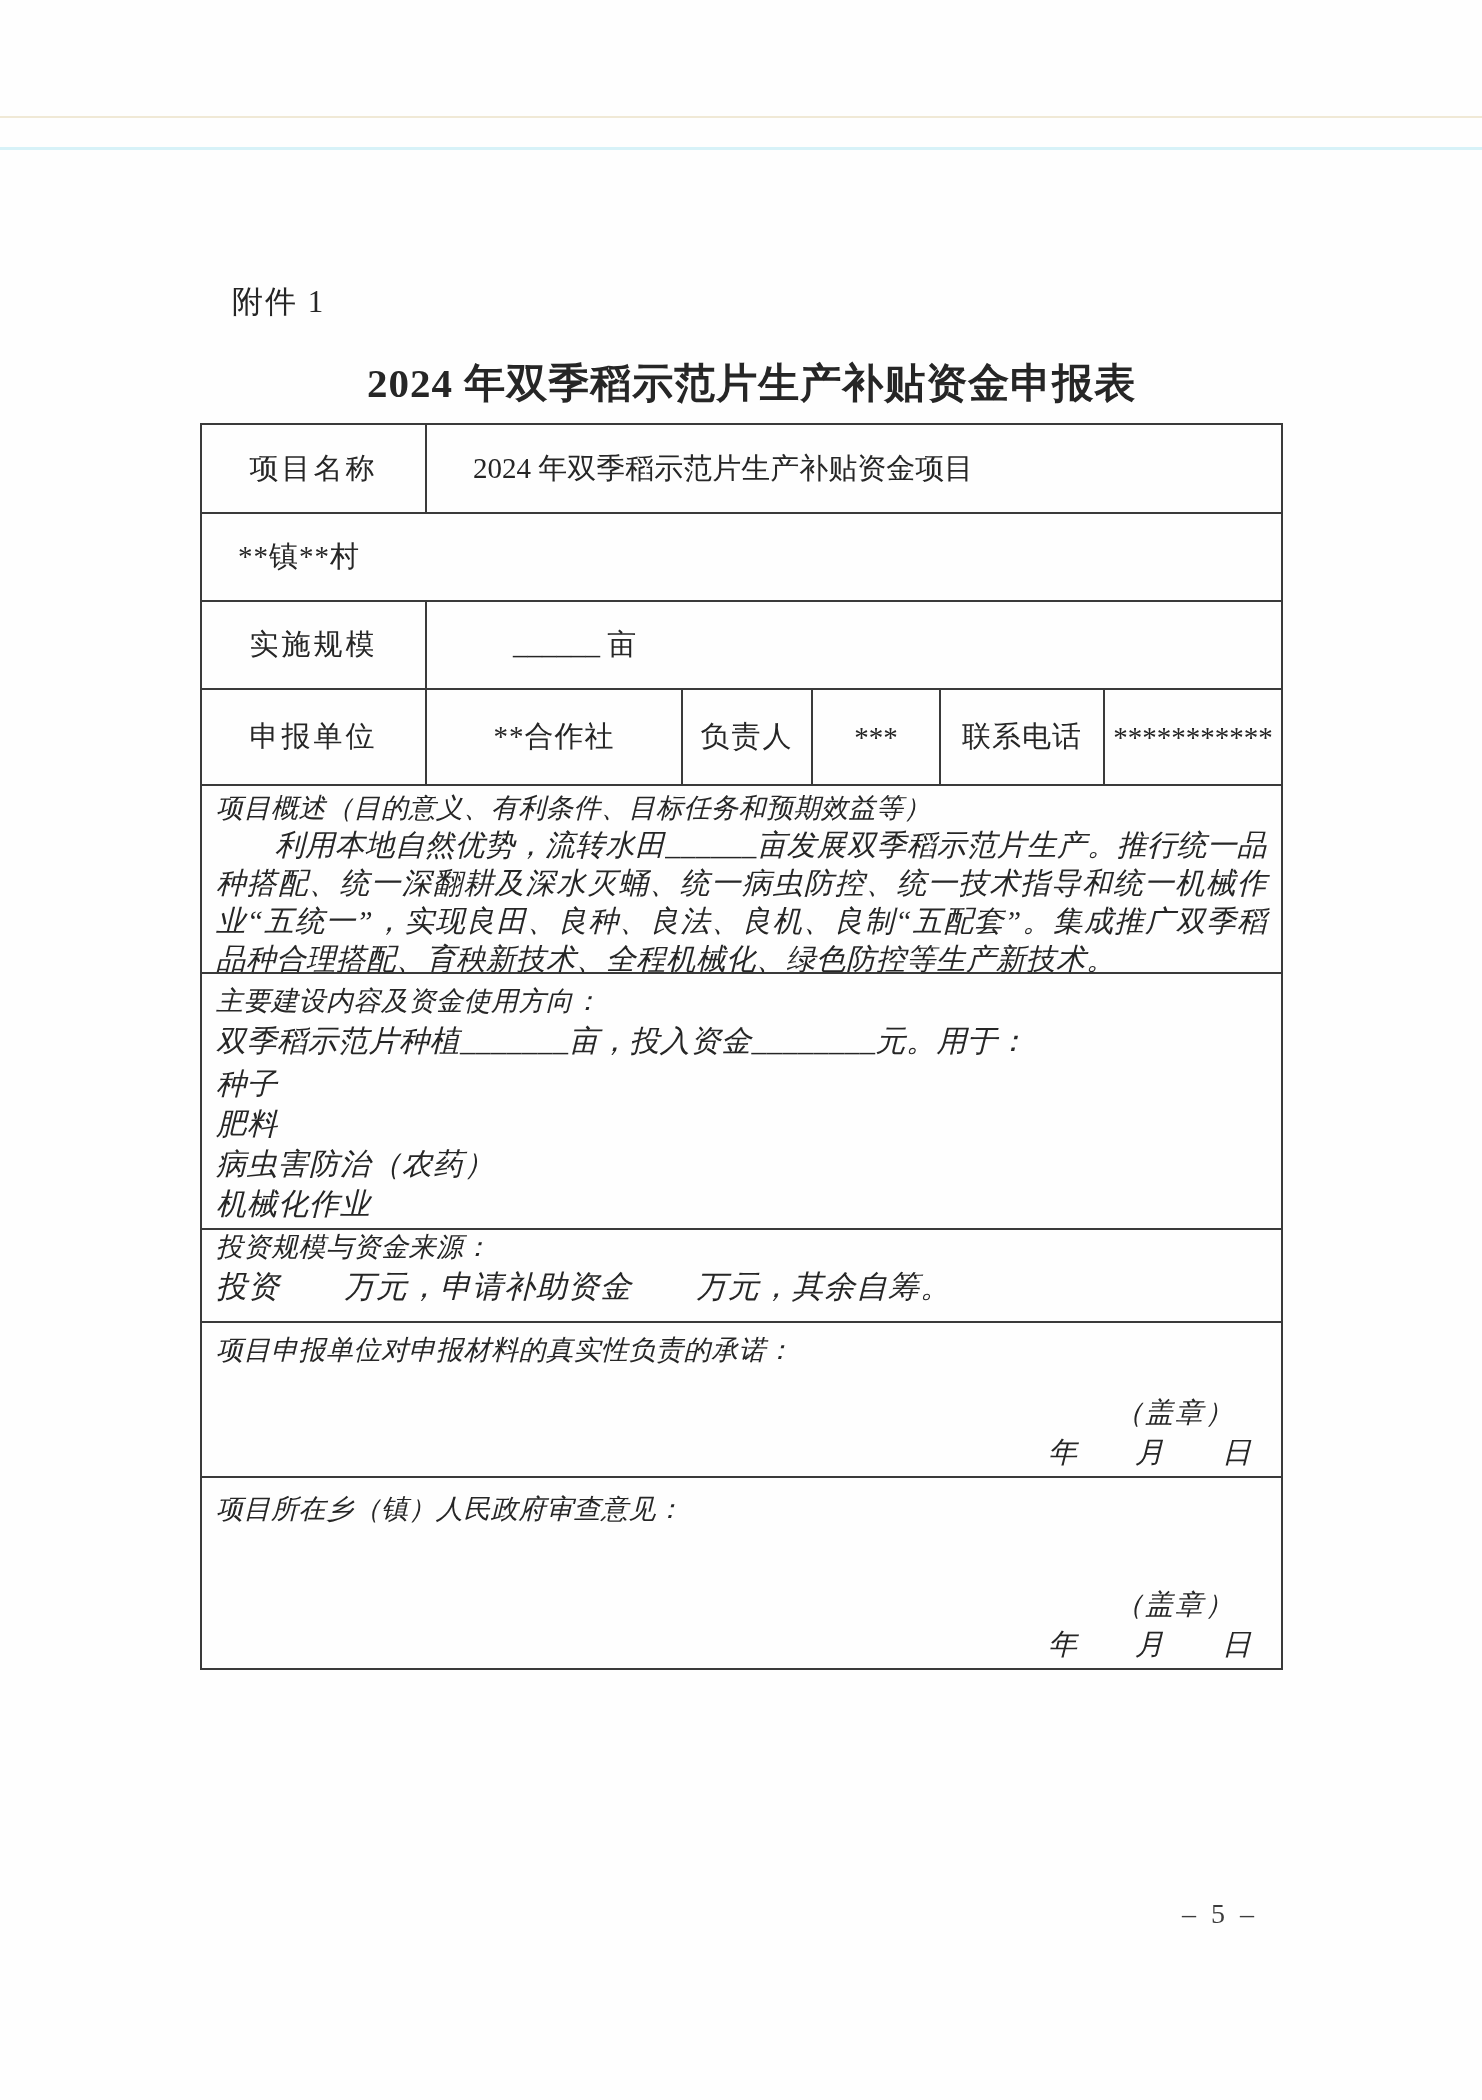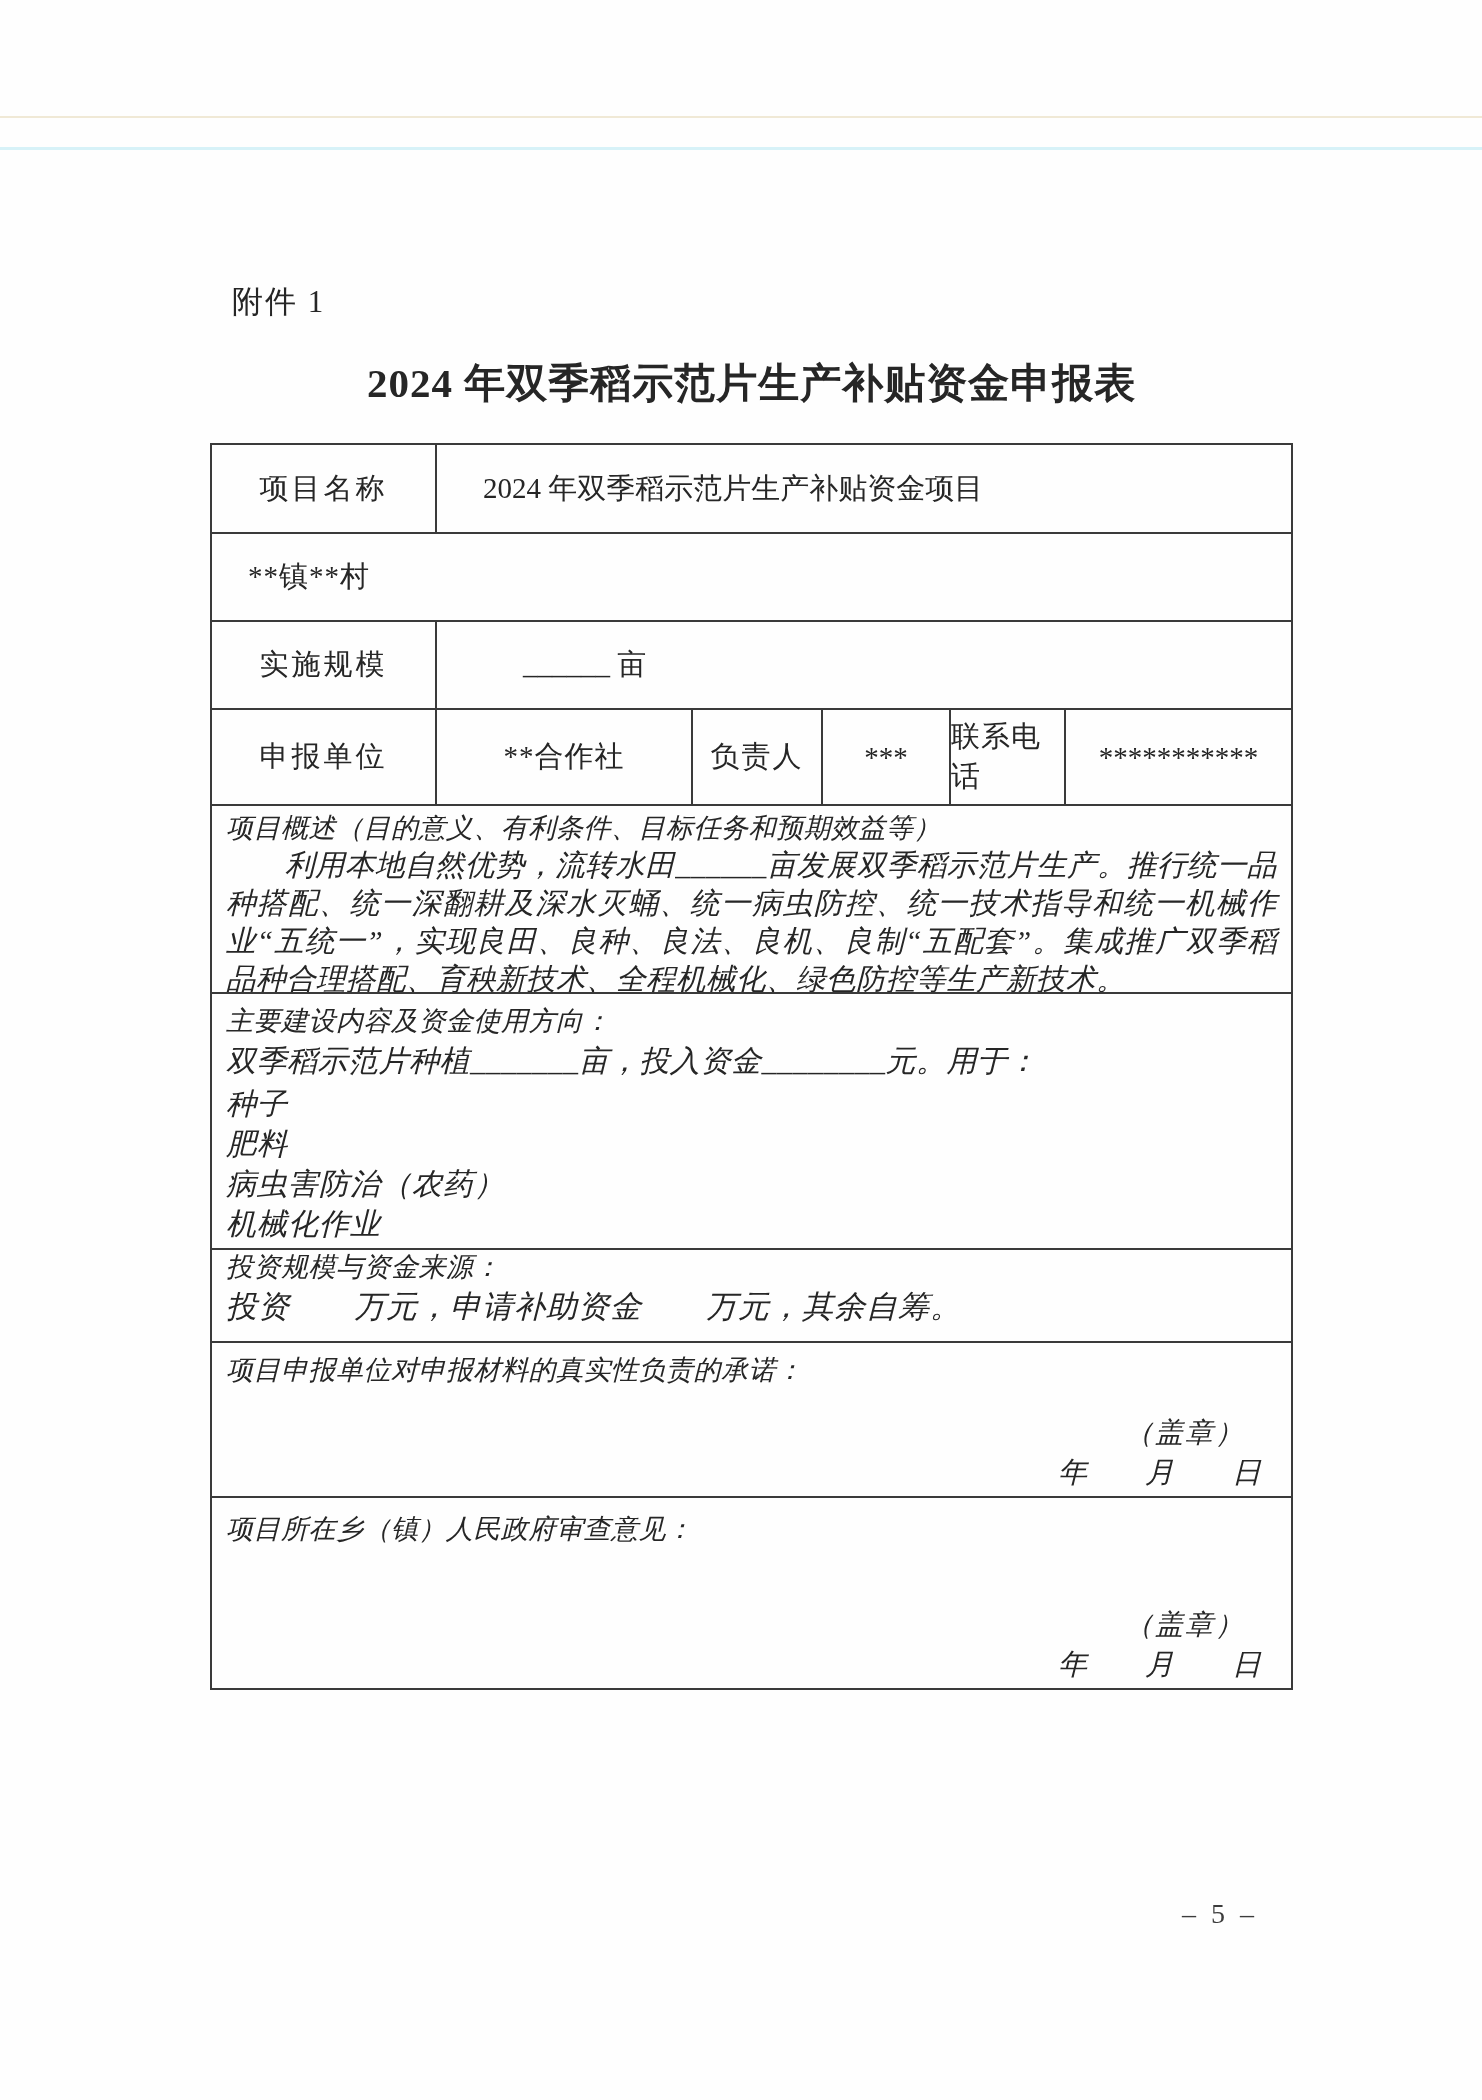--- a/index.html
+++ b/index.html
@@ -31,25 +31,24 @@
   .attachment{
     position:absolute;left:232px;top:281px;
     font-size:31px;letter-spacing:2px;
   }
   .doc-title{
     position:absolute;left:210px;top:356px;width:1083px;
     text-align:center;font-size:41px;font-weight:bold;letter-spacing:1px;
     white-space:nowrap;
   }
   .doc-table{
-    position:absolute;left:210px;top:423px;width:1083px;
+    position:absolute;left:200px;top:423px;width:1083px;
     border:2px solid var(--border);
     box-sizing:border-box;
     font-size:29px;
-    margin-top:20px;
   }
   .t-row{display:flex;border-bottom:2px solid var(--border);box-sizing:border-box;}
   .t-row:last-child{border-bottom:none;}
   .cell{
     box-sizing:border-box;
     border-right:2px solid var(--border);
     display:flex;align-items:center;
     overflow:hidden;
   }
   .cell:last-child{border-right:none;}
@@ -57,21 +56,21 @@
   .value-cell{flex:1;padding-left:46px;}
   .row-h1{height:89px;}
   .row-h2{height:88px;}
   .row-h3{height:88px;}
   .row-h4{height:96px;}
   .v-place{padding-left:36px;letter-spacing:1px;}
   .v-scale{padding-left:86px;}
   .c-unit{width:256px;justify-content:center;flex:none;letter-spacing:1px;}
   .c-leader-l{width:130px;justify-content:center;flex:none;letter-spacing:2px;}
   .c-leader-v{width:128px;justify-content:center;flex:none;}
-  .c-phone-l{width:115px;justify-content:center;flex:none;letter-spacing:1px;}
+  .c-phone-l{width:164px;justify-content:center;flex:none;letter-spacing:1px;}
   .c-phone-v{flex:1;justify-content:center;padding:0 4px;}
   .section{
     border-bottom:2px solid var(--border);
     box-sizing:border-box;
     padding:6px 14px 4px 14px;
     display:flex;flex-direction:column;
     overflow:hidden;
     font-style:italic;
   }
   .section:last-child{border-bottom:none;}

